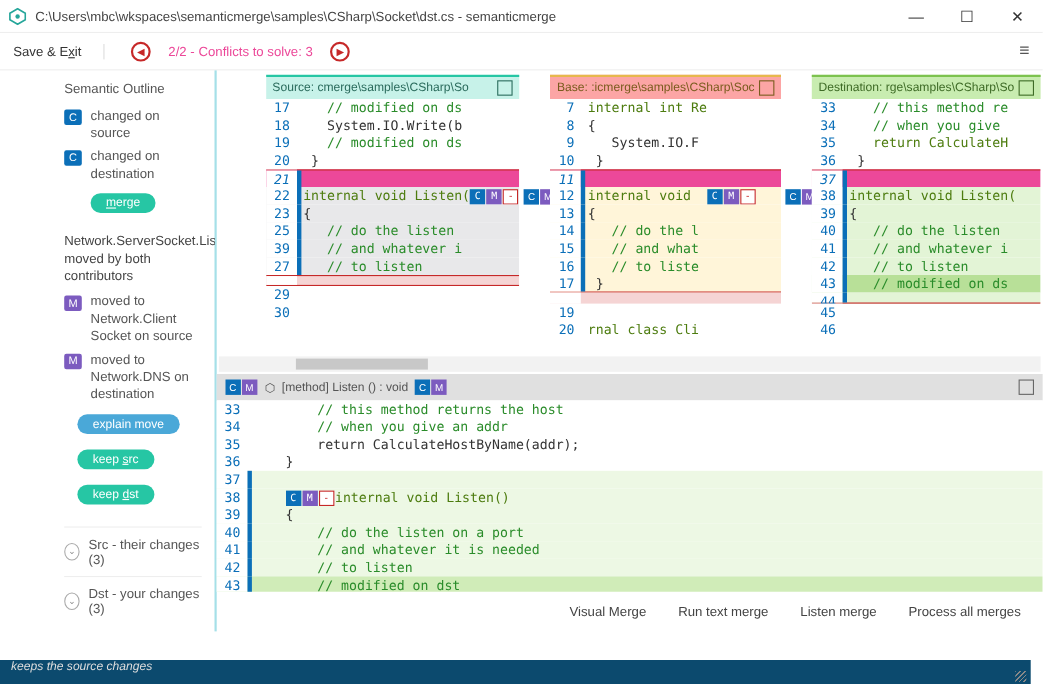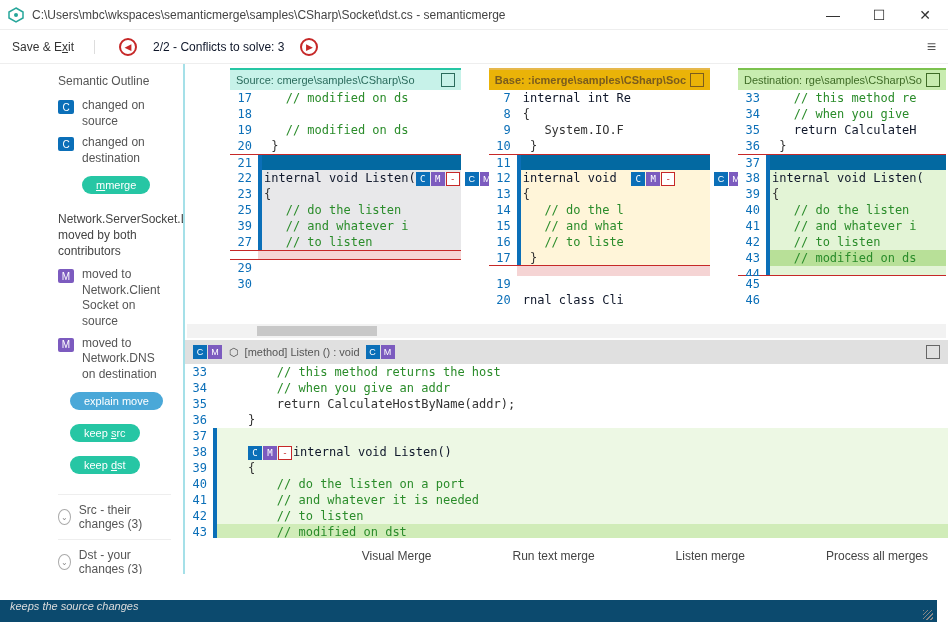--- a/index.html
+++ b/index.html
@@ -6,70 +6,70 @@
 body { font-family: "Segoe UI", Arial, sans-serif; font-size: 12px; background: #fff; color: #333; width: 948px; height: 622px; overflow: hidden; position: relative; }
 .titlebar { height: 30px; display: flex; align-items: center; padding-left: 8px; border-bottom: 1px solid #eee; }
 .titlebar .icon-app { width: 16px; height: 16px; margin-right: 8px; }
 .titlebar .title { flex: 1; font-size: 12px; color: #444; }
 .win-controls { display: flex; }
 .win-btn { width: 46px; height: 30px; display: flex; align-items: center; justify-content: center; font-size: 14px; color: #333; }
 .toolbar { height: 34px; display: flex; align-items: center; padding: 0 12px; border-bottom: 1px solid #eee; }
 .toolbar .save-exit { color: #333; font-size: 12px; padding-right: 20px; border-right: 1px solid #ddd; margin-right: 20px; }
 .underline { text-decoration: underline; }
 .nav-circle { width: 18px; height: 18px; border: 2px solid #c62828; border-radius: 50%; display: flex; align-items: center; justify-content: center; color: #c62828; font-size: 9px; margin: 0 4px; }
-.conflict-counter { margin: 0 12px; color: #0f172a; }
+.conflict-counter { margin: 0 12px; color: #ec4899; }
 .toolbar .spacer { flex: 1; }
 .hamburger { font-size: 16px; color: #555; }
 .main { display: flex; height: 510px; padding-left: 46px; }
 .sidebar { width: 188px; padding: 10px 12px; border-right: 2px solid #a5e0e8; overflow-y: auto; }
 .sidebar-title { font-size: 12px; color: #555; margin-bottom: 10px; }
 .outline-row { display: flex; align-items: flex-start; margin-bottom: 6px; }
 .badge-c { background: #0b6fb8; color: #fff; width: 16px; height: 14px; font-size: 10px; display: inline-flex; align-items: center; justify-content: center; border-radius: 2px; margin-right: 8px; flex-shrink: 0; margin-top: 2px; }
 .badge-m { background: #7c5bbf; color: #fff; width: 16px; height: 14px; font-size: 10px; display: inline-flex; align-items: center; justify-content: center; border-radius: 2px; margin-right: 8px; flex-shrink: 0; margin-top: 2px; }
 .outline-label { color: #555; font-size: 12px; line-height: 1.3; }
 .pill { background: #26c6a4; color: #fff; border-radius: 12px; padding: 3px 14px; font-size: 11px; display: inline-block; margin: 4px 0 10px 24px; cursor: pointer; }
 .section-title { color: #444; font-size: 12px; margin: 8px 0; line-height: 1.3; }
 .expander-row { display: flex; align-items: center; padding: 8px 0; border-top: 1px solid #eee; color: #555; font-size: 12px; cursor: pointer; }
 .expander-circle { width: 16px; height: 16px; border: 1px solid #aaa; border-radius: 50%; display: flex; align-items: center; justify-content: center; font-size: 8px; margin-right: 8px; color: #888; }
 .content { flex: 1; display: flex; flex-direction: column; }
 .three-pane { height: 260px; display: flex; position: relative; margin-left: 43px; }
 .pane { flex: 1; display: flex; flex-direction: column; margin: 4px 2px 0; }
 .pane-header { height: 22px; display: flex; align-items: center; padding: 0 6px; font-size: 11px; border-top: 2px solid; }
 .pane-header.src { background: #c7f2e9; border-color: #26c6a4; color: #2a6b5c; }
-.pane-header.base { background: #eab308; border-color: #e6b84c; color: #7a5c1e; font-weight: bold; }
+.pane-header.base { background: #fca5a5; border-color: #e6b84c; color: #7a5c1e; }
 .pane-header.dst { background: #c8ecb0; border-color: #7cc24e; color: #3e6b26; align-items: center; }
 .pane-header .ph-label { flex: 1; overflow: hidden; white-space: nowrap; }
 .pane-header .pop-icon { width: 14px; height: 14px; border: 1px solid currentColor; margin-left: 4px; }
 .code-body { flex: 1; font-family: Consolas, monospace; font-size: 12px; overflow: hidden; position: relative; background: #fff; }
 .code-line { display: flex; height: 16px; line-height: 16px; white-space: pre; }
 .ln { width: 28px; text-align: right; padding-right: 6px; color: #0b6fb8; background: #fff; flex-shrink: 0; }
 .gutter { width: 4px; flex-shrink: 0; }
 .gutter.blue { background: #0b6fb8; }
 .txt { flex: 1; overflow: hidden; padding-left: 2px; }
 .tok-comment { color: #2a8c2a; }
-.tok-keyword { color: #0f172a; }
+.tok-keyword { color: #4d7c0f; }
 .row-hl-yellow { background: #fff5d9; }
 .row-hl-green { background: #e3f4d6; }
 .row-hl-lightgreen { background: #edf8e4; }
 .row-hl-gray { background: #e8e8ea; }
-.row-hl-purple { background: #0369a1; }
+.row-hl-purple { background: #ec4899; font-style: italic; }
 .row-hl-red { background: #f5d4d4; }
 .red-border-top { border-top: 1px solid #c62828; }
 .red-border-bot { border-bottom: 1px solid #c62828; }
 .badge-group { display: inline-flex; vertical-align: middle; }
 .mini-badge { width: 14px; height: 14px; font-size: 9px; color: #fff; display: inline-flex; align-items: center; justify-content: center; margin-right: 1px; }
 .mb-c { background: #0b6fb8; }
 .mb-m { background: #7c5bbf; }
 .mb-minus { background: #fff; color: #c62828; border: 1px solid #c62828; }
 .scroll-x { height: 14px; background: #f2f2f2; margin: 0 2px 2px; position: relative; }
 .scroll-thumb { position: absolute; height: 10px; top: 2px; background: #c8c8c8; }
 .result-header { height: 24px; background: #e0e0e0; display: flex; align-items: center; padding: 0 8px; font-size: 11px; color: #555; }
 .result-header .spacer { flex: 1; }
 .result-body { flex: 1; font-family: Consolas, monospace; font-size: 12px; overflow: hidden; background: #fff; }
-.bottom-bar { height: 36px; display: flex; align-items: center; justify-content: flex-end; padding: 0 20px; gap: 81px; font-size: 12px; color: #444; }
+.bottom-bar { height: 36px; display: flex; align-items: center; justify-content: flex-end; padding: 0 20px; gap: 29px; font-size: 12px; color: #444; }
 .status-bar { height: 22px; background: #0c4a6e; color: #ddd; font-style: italic; font-size: 11px; display: flex; align-items: flex-start; padding: 0 10px; position: absolute; bottom: 0; left: 0; right: 11px; }
 .status-bar::after { content: ""; position: absolute; right: 4px; bottom: 2px; width: 10px; height: 10px; background: repeating-linear-gradient(135deg, #888 0 1px, transparent 1px 3px); }
 .between-col { width: 24px; position: relative; }
 .cm-float { display: inline-flex; position: absolute; }
 </style>
 </head>
 <body>
 
 <div class="titlebar">
   <svg class="icon-app" viewBox="0 0 16 16">
@@ -102,21 +102,21 @@
 
     <div class="outline-row">
       <span class="badge-c">C</span>
       <span class="outline-label">changed on source</span>
     </div>
     <div class="outline-row">
       <span class="badge-c">C</span>
       <span class="outline-label">changed on destination</span>
     </div>
     <span class="pill">
-      <span></span><span class="underline">m</span><span>merge</span>
+      <span></span><span class="underline">m</span><span>erge</span>
     </span>
 
     <div class="section-title">Network.ServerSocket.Listen  moved by both contributors</div>
 
     <div class="outline-row">
       <span class="badge-m">M</span>
       <span class="outline-label">moved to Network.Client Socket on source</span>
     </div>
     <div class="outline-row">
       <span class="badge-m">M</span>
@@ -145,21 +145,21 @@
 
     <div class="three-pane">
 
       <div class="pane">
         <div class="pane-header src">
           <span class="ph-label">Source:  cmerge\samples\CSharp\So</span>
           <span class="pop-icon"></span>
         </div>
         <div class="code-body">
           <div class="code-line"><span class="ln">17</span><span class="gutter"></span><span class="txt tok-comment">   // modified on ds</span></div>
-          <div class="code-line"><span class="ln">18</span><span class="gutter"></span></div>
+          <div class="code-line"><span class="ln">18</span><span class="gutter"></span><span class="txt">   System.IO.Write(b</span></div>
           <div class="code-line"><span class="ln">19</span><span class="gutter"></span><span class="txt tok-comment">   // modified on ds</span></div>
           <div class="code-line"><span class="ln">20</span><span class="gutter"></span><span class="txt"> }</span></div>
           <div class="code-line row-hl-purple red-border-top"><span class="ln">21</span><span class="gutter blue"></span><span class="txt"></span></div>
           <div class="code-line row-hl-gray"><span class="ln">22</span><span class="gutter blue"></span><span class="txt"><span class="tok-keyword">internal void Listen(</span><span class="badge-group"><span class="mini-badge mb-c">C</span><span class="mini-badge mb-m">M</span><span class="mini-badge mb-minus">-</span></span></span></div>
           <div class="code-line row-hl-gray"><span class="ln">23</span><span class="gutter blue"></span><span class="txt">{</span></div>
           <div class="code-line row-hl-gray"><span class="ln">25</span><span class="gutter blue"></span><span class="txt tok-comment">   // do the listen</span></div>
           <div class="code-line row-hl-gray"><span class="ln">39</span><span class="gutter blue"></span><span class="txt tok-comment">   // and whatever i</span></div>
           <div class="code-line row-hl-gray"><span class="ln">27</span><span class="gutter blue"></span><span class="txt tok-comment">   // to listen</span></div>
           <div class="code-line row-hl-red red-border-top red-border-bot" style="height:10px"><span class="ln"></span><span class="gutter"></span></div>
           <div class="code-line"><span class="ln">29</span><span class="gutter"></span><span class="txt"></span></div>

